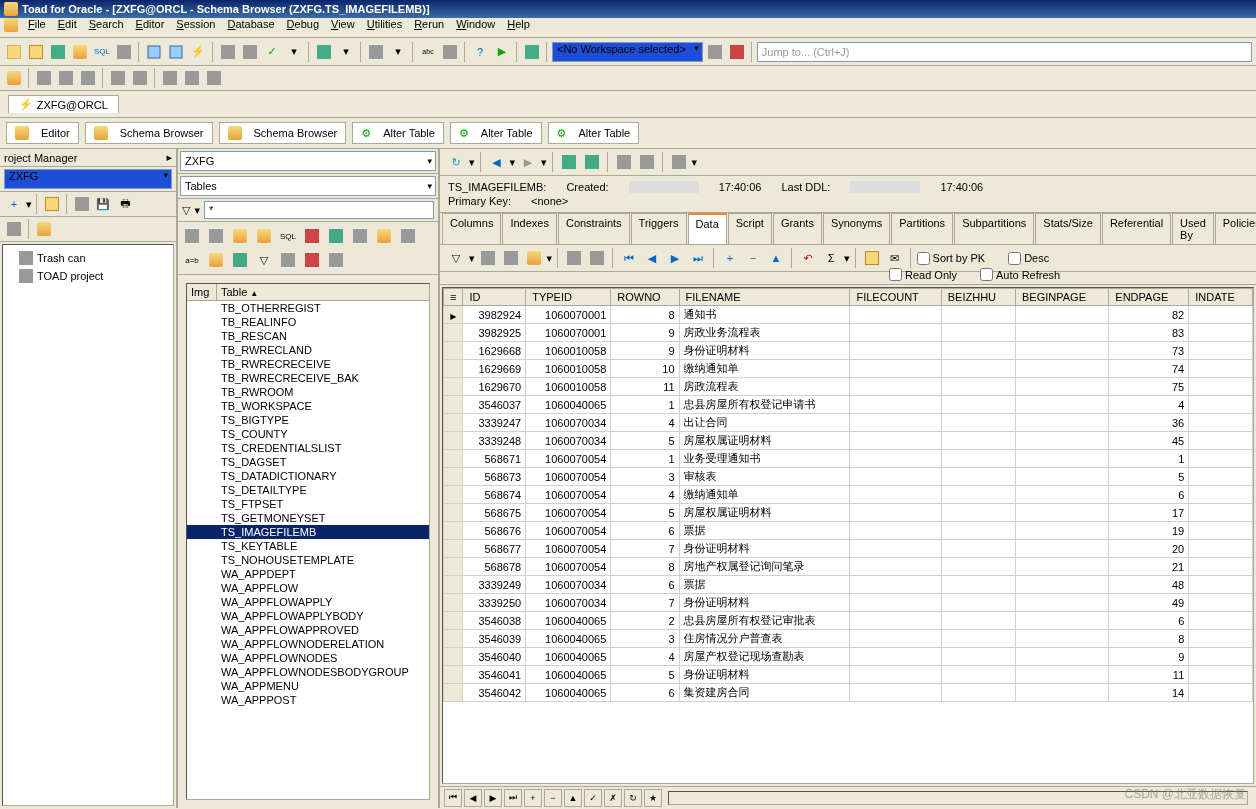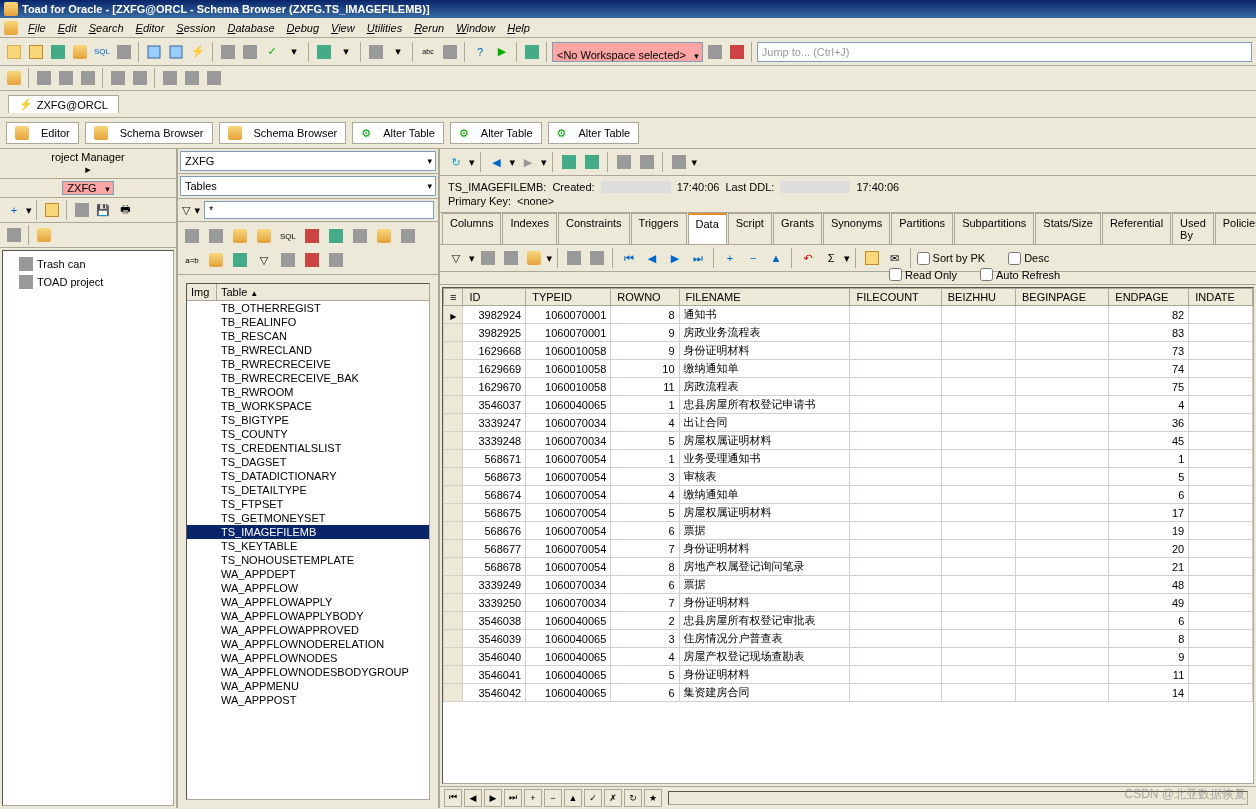--- a/index.html
+++ b/index.html
@@ -1,53 +1,53 @@
 <!DOCTYPE html>
 <html><head>
 <meta charset="utf-8">
 <style>
 * { box-sizing: border-box; margin: 0; padding: 0; font-family: Tahoma, Arial, sans-serif; font-size: 11px; }
 body { background: #ece9d8; width: 1256px; height: 809px; overflow: hidden; position: relative; }
 .titlebar { background: linear-gradient(#0a246a, #3a6ea5); color: #fff; height: 18px; display: flex; align-items: center; padding: 0 4px; font-weight: bold; }
-.menubar { background: #ece9d8; height: 20px; display: flex; align-items: center; padding: 0 4px; border-bottom: 1px solid #aca899; font-style: italic; }
+.menubar { background: #ece9d8; height: 20px; display: flex; align-items: flex-start; padding: 0 4px; border-bottom: 1px solid #aca899; }
 .menubar .mi { padding: 2px 6px; cursor: default; }
 .menubar .mi u { text-decoration: underline; }
 .toolbar { background: #ece9d8; border-bottom: 1px solid #aca899; display: flex; align-items: center; padding: 2px 4px; gap: 2px; min-height: 28px; }
 .tbtn { width: 20px; height: 20px; display: inline-flex; align-items: center; justify-content: center; border: 1px solid transparent; }
 .sep { width: 2px; height: 20px; border-left: 1px solid #aca899; margin: 0 2px; }
-.ws-combo { border: 1px solid #7f9db9; background: #fca5a5; height: 20px; padding: 0 16px 0 4px; display: flex; align-items: flex-end; min-width: 140px; position: relative; }
+.ws-combo { border: 1px solid #7f9db9; background: #1d4ed8; height: 20px; padding: 0 16px 0 4px; display: flex; align-items: flex-start; min-width: 140px; position: relative; }
 .ws-combo::after { content: "▾"; position: absolute; right: 3px; font-size: 9px; }
 .jumpbox { border: 1px solid #7f9db9; background: #fff; height: 20px; padding: 0 4px; flex: 1; color: #999; display: flex; align-items: center; }
 .conn-tab { background: #ece9d8; padding: 4px 8px; border-bottom: 1px solid #aca899; display: flex; }
 .conn-tab .tab { background: #fff; border: 1px solid #aca899; border-bottom: none; padding: 2px 10px; display: flex; align-items: center; gap: 4px; }
 .doc-tabs { background: #ece9d8; padding: 4px 6px; display: flex; gap: 6px; border-bottom: 1px solid #aca899; }
 .doc-tabs .dtab { background: #fff; border: 1px solid #aca899; padding: 3px 8px; display: flex; align-items: center; gap: 12px; }
 .main { display: flex; height: calc(100% - 150px); }
 .left { width: 178px; border-right: 2px solid #aca899; display: flex; flex-direction: column; }
-.left-head { display: flex; align-items: center; padding: 2px 4px; border-bottom: 1px solid #aca899; flex-direction: column; }
+.left-head { display: flex; align-items: center; padding: 2px 4px; border-bottom: 1px solid #aca899; }
 .left-tools { display: flex; align-items: center; gap: 2px; padding: 2px 4px; border-bottom: 1px solid #aca899; }
 .tree { flex: 1; background: #fff; border: 1px inset #aca899; margin: 2px; padding: 4px; }
 .tree-item { display: flex; align-items: center; gap: 4px; padding: 2px 0 2px 12px; }
 .mid { width: 262px; border-right: 2px solid #aca899; display: flex; flex-direction: column; }
 .mid .row1 { display: flex; padding: 2px; border-bottom: 1px solid #aca899; }
 .mid .combo { flex: 1; border: 1px solid #7f9db9; background: #fff; height: 20px; padding: 0 16px 0 4px; position: relative; display: flex; align-items: center; }
 .mid .combo::after { content: "▾"; position: absolute; right: 3px; font-size: 9px; }
 .mid .filter-row { display: flex; align-items: center; padding: 2px 4px; gap: 4px; border-bottom: 1px solid #aca899; }
 .mid .filter-row input { flex: 1; border: 1px solid #7f9db9; height: 18px; padding: 0 4px; }
 .mid .icon-rows { padding: 4px; display: flex; flex-wrap: wrap; gap: 4px; border-bottom: 1px solid #aca899; }
 .table-list { flex: 1; overflow: auto; background: #fff; border: 1px inset #aca899; margin: 8px; }
 .table-list .hdr { display: flex; background: #ece9d8; border-bottom: 1px solid #aca899; position: sticky; top: 0; }
 .table-list .hdr .c1 { width: 30px; border-right: 1px solid #aca899; padding: 2px 4px; }
 .table-list .hdr .c2 { flex: 1; padding: 2px 4px; }
 .table-list .trow { padding: 1px 4px 1px 34px; white-space: nowrap; cursor: default; }
 .table-list .trow.sel { background: #0a246a; color: #fff; }
 .right { flex: 1; display: flex; flex-direction: column; overflow: hidden; }
 .right .nav-tb { display: flex; align-items: center; gap: 3px; padding: 3px 6px; border-bottom: 1px solid #aca899; }
 .right .info { padding: 4px 8px; border-bottom: 1px solid #aca899; }
-.right .info-line { display: flex; gap: 6px; padding: 1px 0; }
+.right .info-line { display: flex; gap: 20px; padding: 1px 0; }
 .detail-tabs { display: flex; border-bottom: 1px solid #aca899; padding: 0 2px; }
 .detail-tabs .t { border: 1px solid #aca899; border-bottom: none; padding: 3px 7px; margin-right: 1px; background: #ece9d8; cursor: default; }
 .detail-tabs .t.active { background: #fff; font-weight: normal; border-top: 2px solid #e68b2c; }
 .data-tb { display: flex; align-items: center; gap: 3px; padding: 3px 6px; border-bottom: 1px solid #aca899; }
 .chk { display: flex; align-items: center; gap: 3px; }
 .grid-wrap { flex: 1; overflow: auto; background: #fff; border: 1px inset #aca899; margin: 2px; }
 .grid { border-collapse: collapse; width: 100%; }
 .grid th { background: #ece9d8; border: 1px solid #aca899; padding: 2px 6px; text-align: left; font-weight: normal; position: sticky; top: 0; }
 .grid td { border: 1px solid #d4d0c8; padding: 1px 4px; white-space: nowrap; }
 .grid td.num { text-align: right; }

